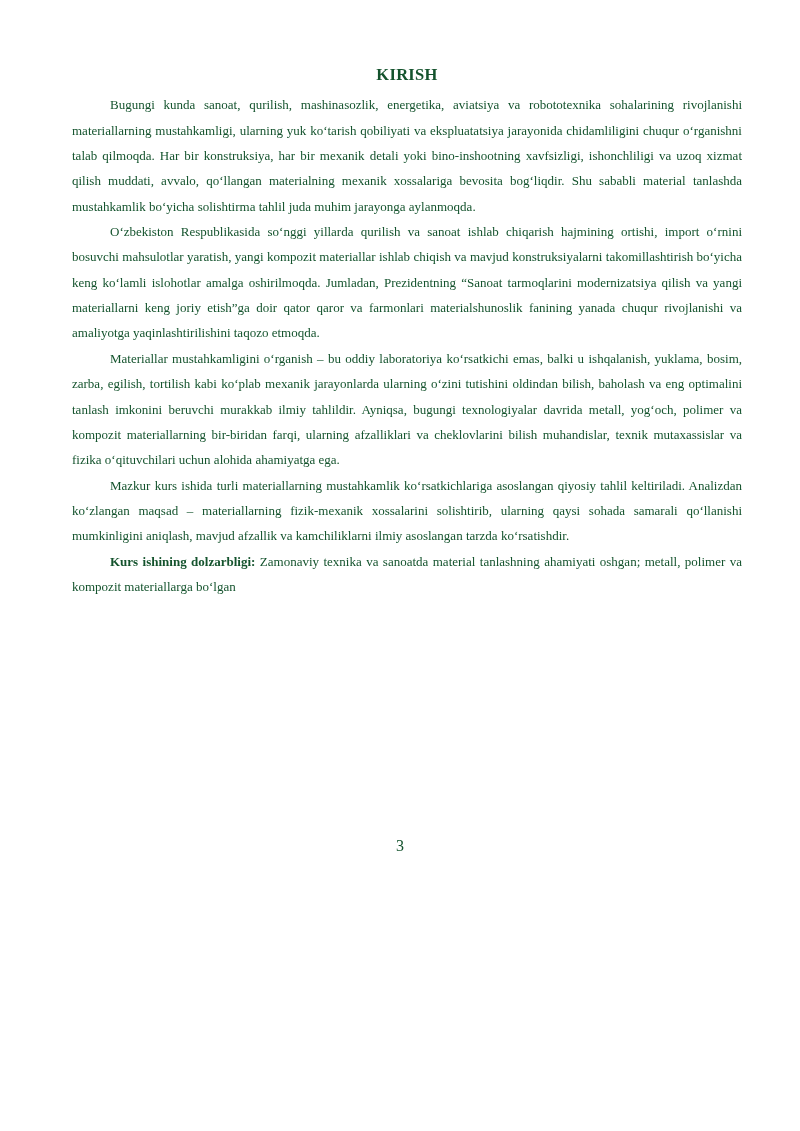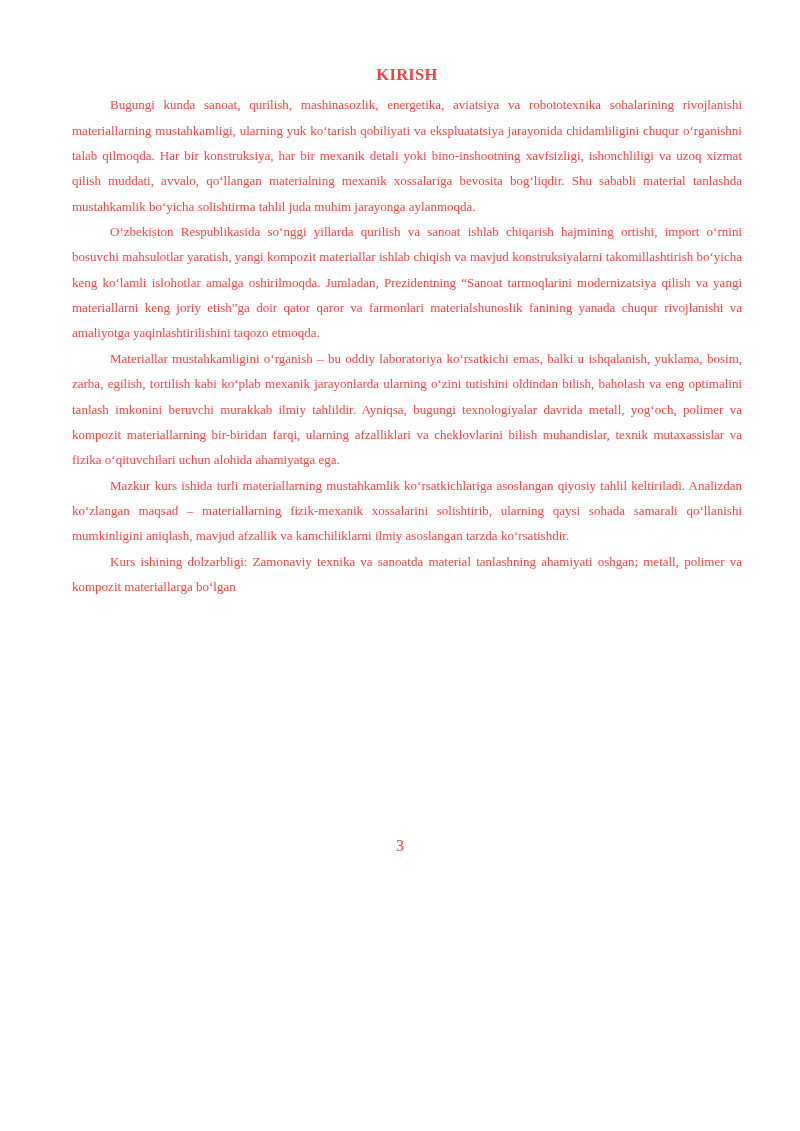--- a/index.html
+++ b/index.html
@@ -8,42 +8,42 @@
     background: #ffffff;
   }
   .page {
     width: 800px;
     height: 890px;
     background: #ffffff;
     position: relative;
     box-sizing: border-box;
     padding: 62px 58px 16px 72px;
     font-family: "Liberation Serif", "DejaVu Serif", serif;
-    color: #ef4444;
+    color: #14532d;
     overflow: hidden;
   }
   .doc-title {
     text-align: center;
     font-weight: bold;
     font-size: 16.5px;
     letter-spacing: 0.3px;
     margin: 0 0 4px 0;
     line-height: 1.6;
   }
   .para {
     font-size: 13px;
     line-height: 1.95;
     text-align: justify;
     text-justify: inter-word;
     text-indent: 38px;
     margin: 0;
     hyphens: none;
   }
   .para .lead-bold {
-    font-weight: normal;
+    font-weight: bold;
     margin-top: 40px;
   }
   .page-number {
     position: absolute;
     left: 0;
     right: 0;
     bottom: 36px;
     text-align: center;
     font-size: 16px;
     line-height: 1;

